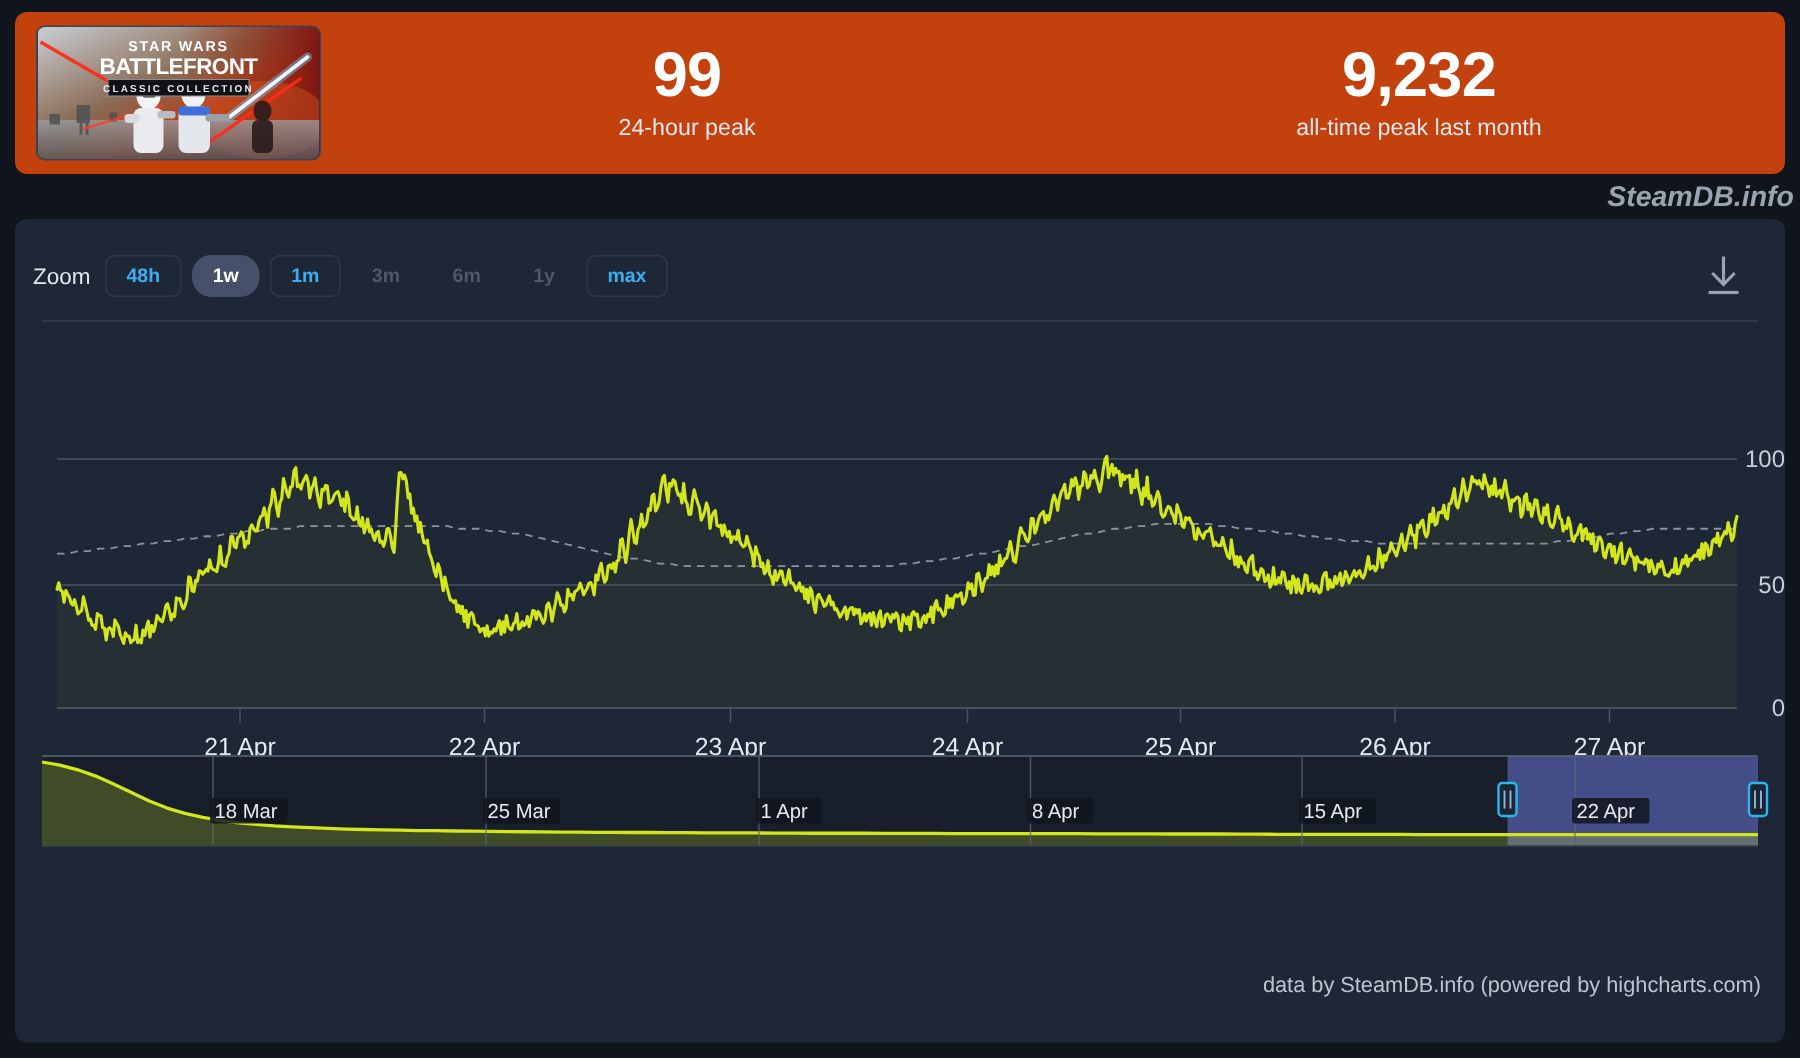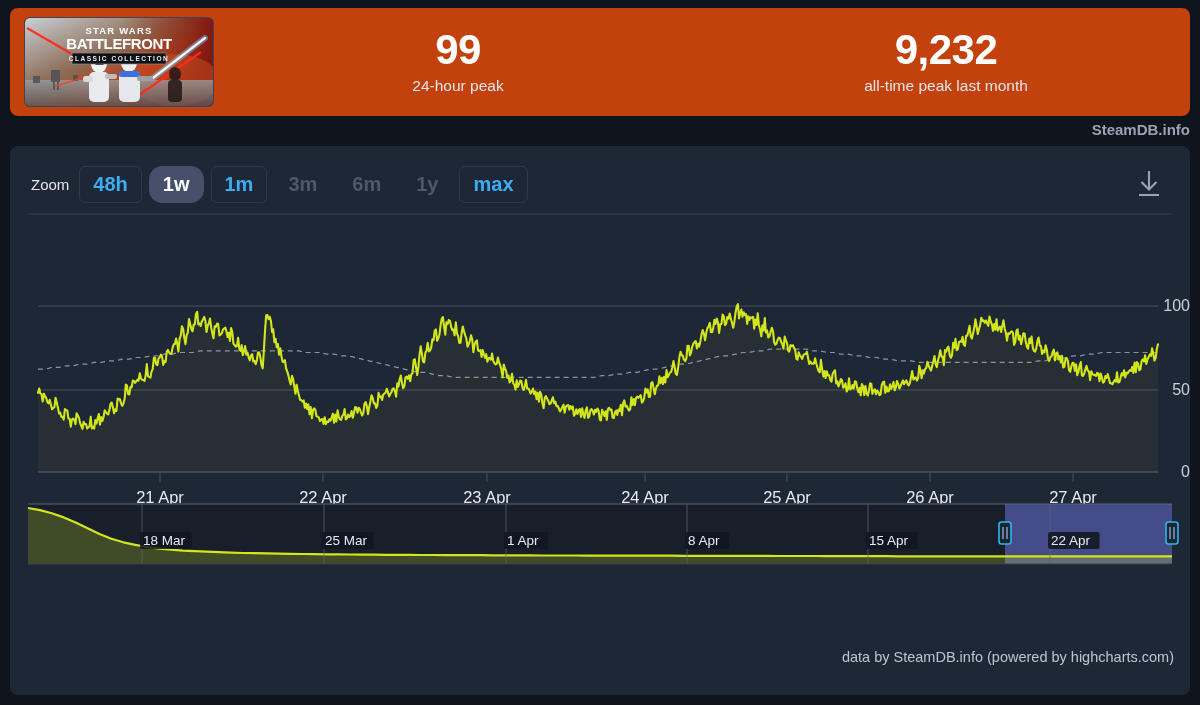--- a/index.html
+++ b/index.html
@@ -71,55 +71,56 @@
   }
   .stat-label {
     font-size: 15.5px;
     color: #e2e6ec;
     margin-top: 6px;
   }
 
   
   .watermark {
     position: absolute;
-    right: 10px;
+    right: 4px;
     top: 121px;
-    font-size: 15px;
+    font-size: 19px;
+    font-style: italic;
     color: #9aa3b0;
     font-weight: bold;
   }
 
   
   .chart-panel {
     position: absolute;
     left: 10px;
     top: 146px;
     width: 1180px;
     height: 549px;
     background: #1e2736;
     border-radius: 8px;
     box-sizing: border-box;
   }
 
   
   .zoom-bar {
     position: absolute;
-    left: 21px;
+    left: 12px;
     top: 20px;
     display: flex;
     align-items: center;
     height: 36px;
   }
   .zoom-label {
     font-size: 15px;
     color: #e3e7ed;
     margin-right: 10px;
   }
   .zbtn {
-    font-size: 20px;
+    font-size: 13px;
     font-weight: bold;
     padding: 6px 13px;
     border-radius: 6px;
     margin-right: 7px;
     line-height: 1.15;
     box-sizing: border-box;
     border: 1px solid transparent;
     background: transparent;
     cursor: pointer;
     user-select: none;

